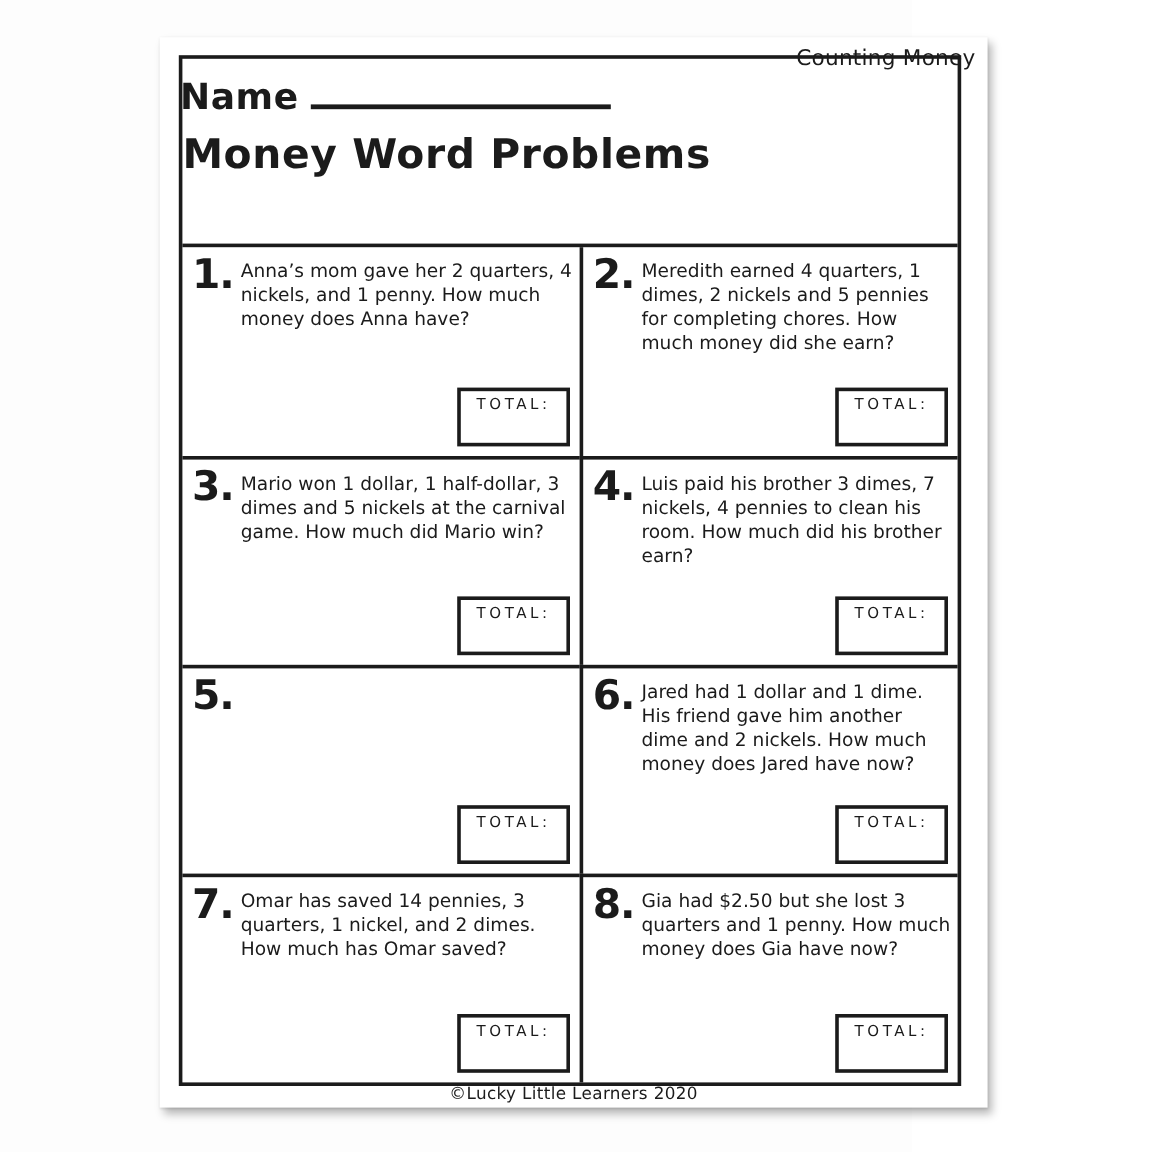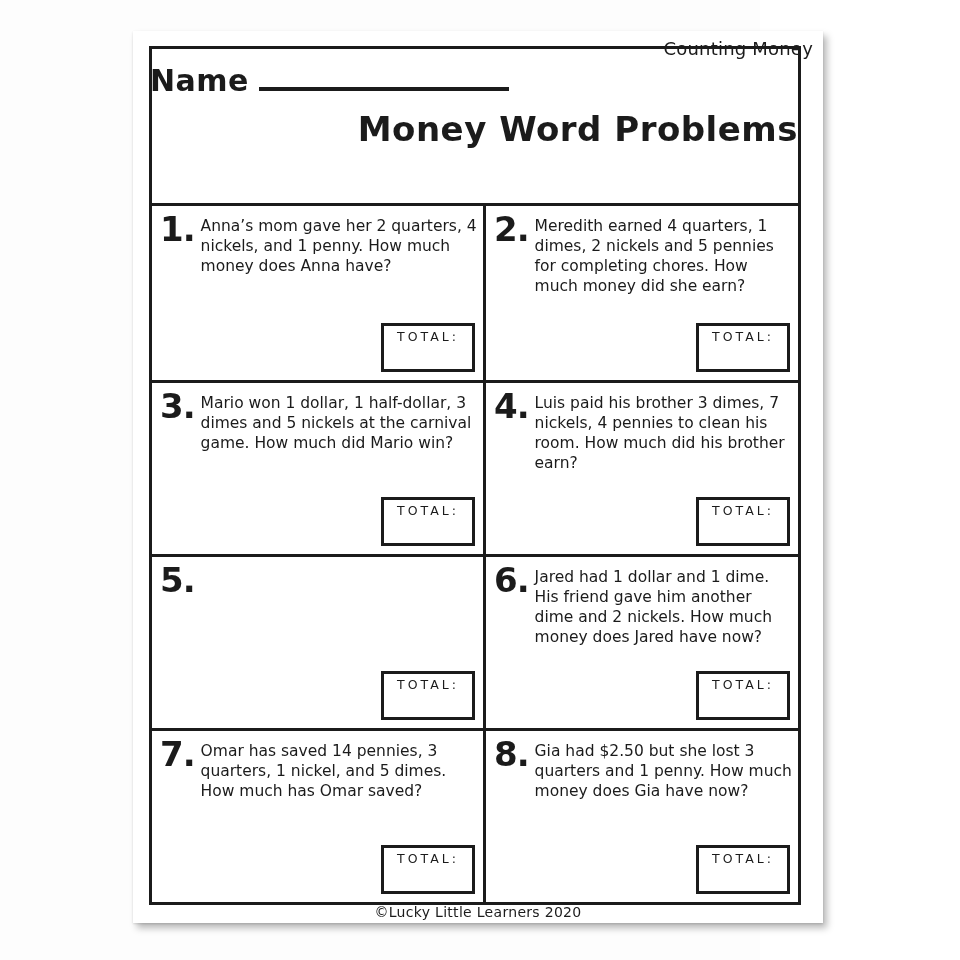--- a/index.html
+++ b/index.html
@@ -56,21 +56,21 @@
     height: 1em;
     margin-left: 10px;
     border-bottom: 4px solid #1b1b1b;
     vertical-align: baseline;
   }
   .title {
     position: absolute;
     top: 60px;
     left: 0;
     width: 100%;
-    text-align: right;
+    text-align: left;
     font-size: 34px;
     font-weight: 800;
     letter-spacing: 0.5px;
   }
   .directions {
     position: absolute;
     top: 104px;
     left: 11px;
     right: 6px;
     font-size: 16.5px;
@@ -214,21 +214,21 @@
             <p class="prob-text">Jared had 1 dollar and 1 dime.  His friend gave him another dime and 2 nickels.  How much money does Jared have now?</p>
           </div>
           <div class="total-box">
             <span class="total-label">TOTAL:</span>
           </div>
         </div>
 
         <div class="cell rowb">
           <div class="prob">
             <span class="prob-num">7.</span>
-            <p class="prob-text">Omar has saved 14 pennies, 3 quarters, 1 nickel, and 5 dimes.  How much has Omar saved?</p>
+            <p class="prob-text">Omar has saved 14 pennies, 3 quarters, 1 nickel, and 2 dimes.  How much has Omar saved?</p>
           </div>
           <div class="total-box">
             <span class="total-label">TOTAL:</span>
           </div>
         </div>
 
         <div class="cell col2 rowb">
           <div class="prob">
             <span class="prob-num">8.</span>
             <p class="prob-text">Gia had $2.50 but she lost 3 quarters and 1 penny.  How much money does Gia have now?</p>

